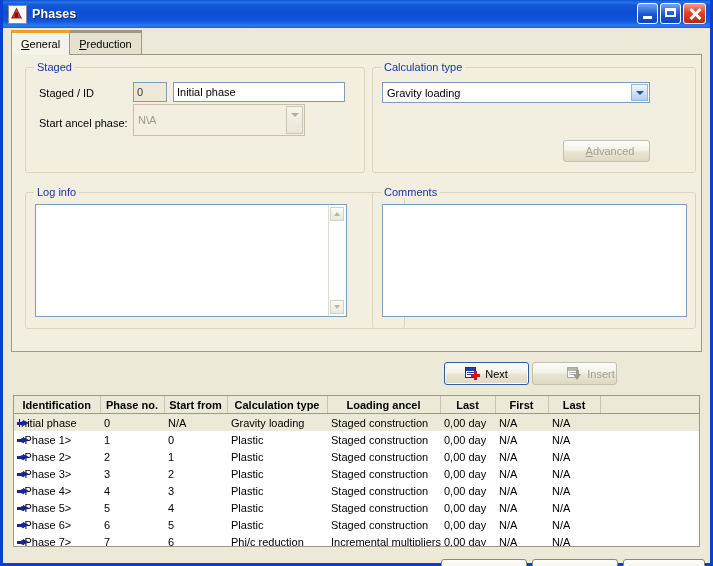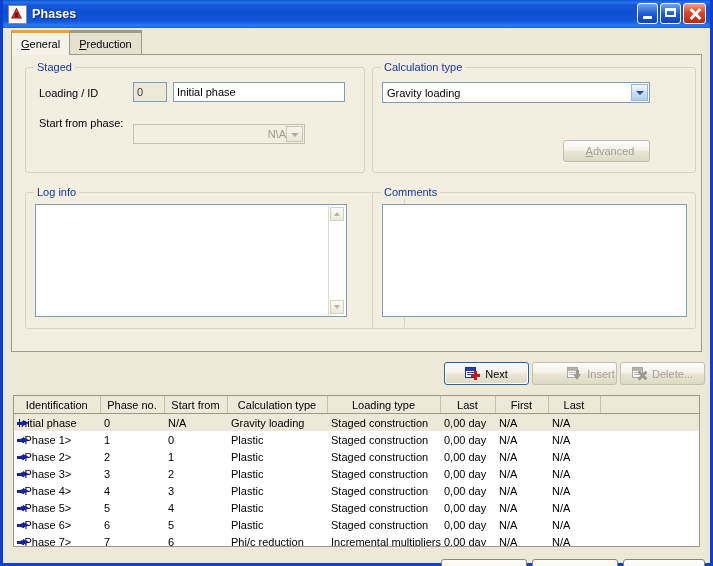--- a/index.html
+++ b/index.html
@@ -303,21 +303,21 @@
     overflow: hidden;
   }
   table.grid {
     border-collapse: collapse;
     width: 100%;
     table-layout: fixed;
     font-size: 11px;
   }
   table.grid th {
     background: #ece9d8;
-    font-weight: normal;
+    font-weight: bold;
     text-align: center;
     height: 17px;
     border-right: 1px solid #c6c3b0;
     border-bottom: 1px solid #9c9a84;
     padding: 0 2px;
     white-space: nowrap;
     color: #000;
   }
   table.grid th.last { border-right: none; }
   table.grid td {
@@ -373,25 +373,25 @@
       </div>
       <div class="tab">
         <span><u>P</u><span>reduction</span></span>
       </div>
     </div>
 
     <div class="tabpage">
 
       <div class="group" style="left:13px; top:12px; width:340px; height:106px;">
         <span class="glabel">Staged</span>
-        <span class="lbl" style="left:13px; top:19px;">Loading / ID</span>
+        <span class="lbl" style="left:13px; top:19px;">Staged / ID</span>
         <input class="tf disabled" readonly="" style="left: 107px; top: 14px; width: 34px; height: 20px;" value="0">
         <input class="tf" style="left: 147px; top: 14px; width: 172px; height: 20px;" value="Initial phase">
-        <span class="lbl" style="left:13px; top:49px;">Start from phase:</span>
-        <div class="combo disabled" style="left:107px; top:56px; width:172px; height:20px;text-align:right;">
+        <span class="lbl" style="left:13px; top:49px;">Start ancel phase:</span>
+        <div class="combo disabled" style="left:107px; top:36px; width:172px; height:32px;">
           <span class="ctext">N\A</span>
           <span class="carrow"></span>
         </div>
       </div>
 
       <div class="group" style="left:360px; top:12px; width:324px; height:106px;">
         <span class="glabel">Calculation type</span>
         <div class="combo" style="left:9px; top:14px; width:268px; height:21px;">
           <span class="ctext">Gravity loading</span>
           <span class="carrow"></span>
@@ -424,27 +424,20 @@
           <span class="ico-plus"></span>
       </span>
       <span>Next</span>
     </div>
     <div class="btn disabled gray" style="left:529px; top:334px; width:85px; height:23px;padding-left:33px;">
       <span class="ico-insert">
         <span class="ico-sheet"></span>
           <span class="ico-down"></span>
       </span>
       <span>Insert</span>
-    </div>
-    <div class="btn disabled gray" style="left:617px; top:334px; width:85px; height:23px;">
-      <span class="ico-delete">
-        <span class="ico-sheet"></span>
-          <span class="ico-x"></span>
-      </span>
-      <span>Delete...</span>
     </div>
 
     <div class="tablebox">
       <table class="grid">
         <colgroup>
           <col style="width:86px">
             <col style="width:64px">
             <col style="width:63px">
           <col style="width:100px">
             <col style="width:113px">
@@ -452,21 +445,21 @@
           <col style="width:53px">
             <col style="width:52px">
             <col>
         </colgroup>
         <thead>
           <tr>
             <th>Identification</th>
             <th>Phase no.</th>
             <th>Start from</th>
             <th>Calculation type</th>
-            <th>Loading type</th>
+            <th>Loading ancel</th>
             <th>Last</th>
             <th>First</th>
             <th>Last</th>
             <th class="last"></th>
           </tr>
         </thead>
         <tbody>
             <tr class="selected">
               <td class="c-ident"><span class="rowarrow"></span><span>Initial phase</span></td>
               <td>0</td>

